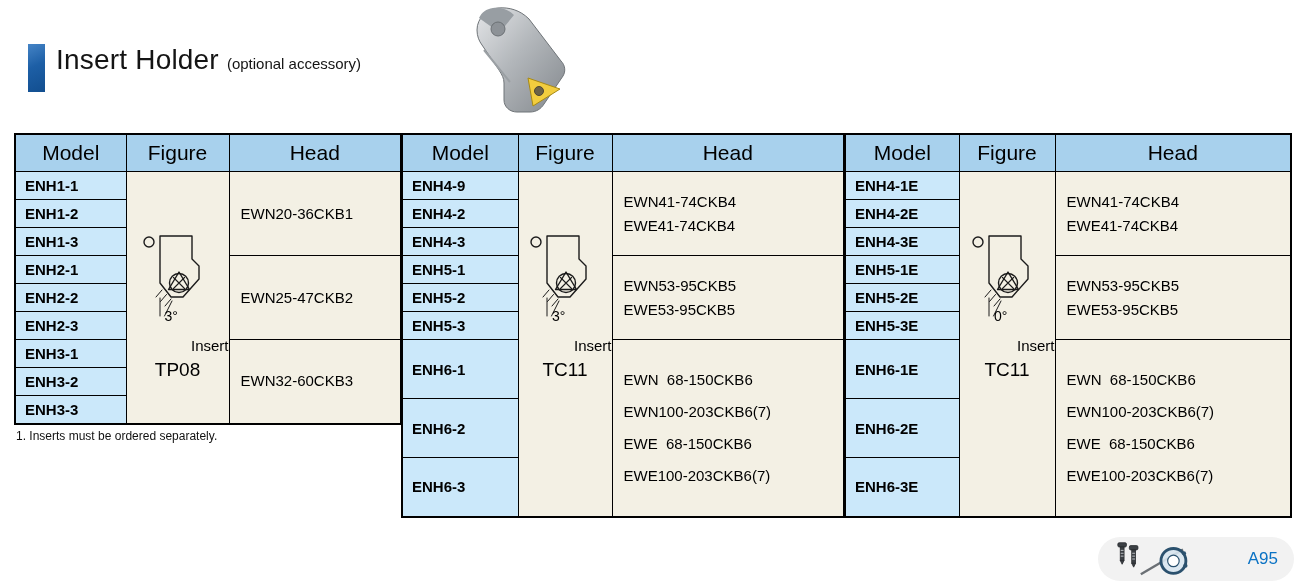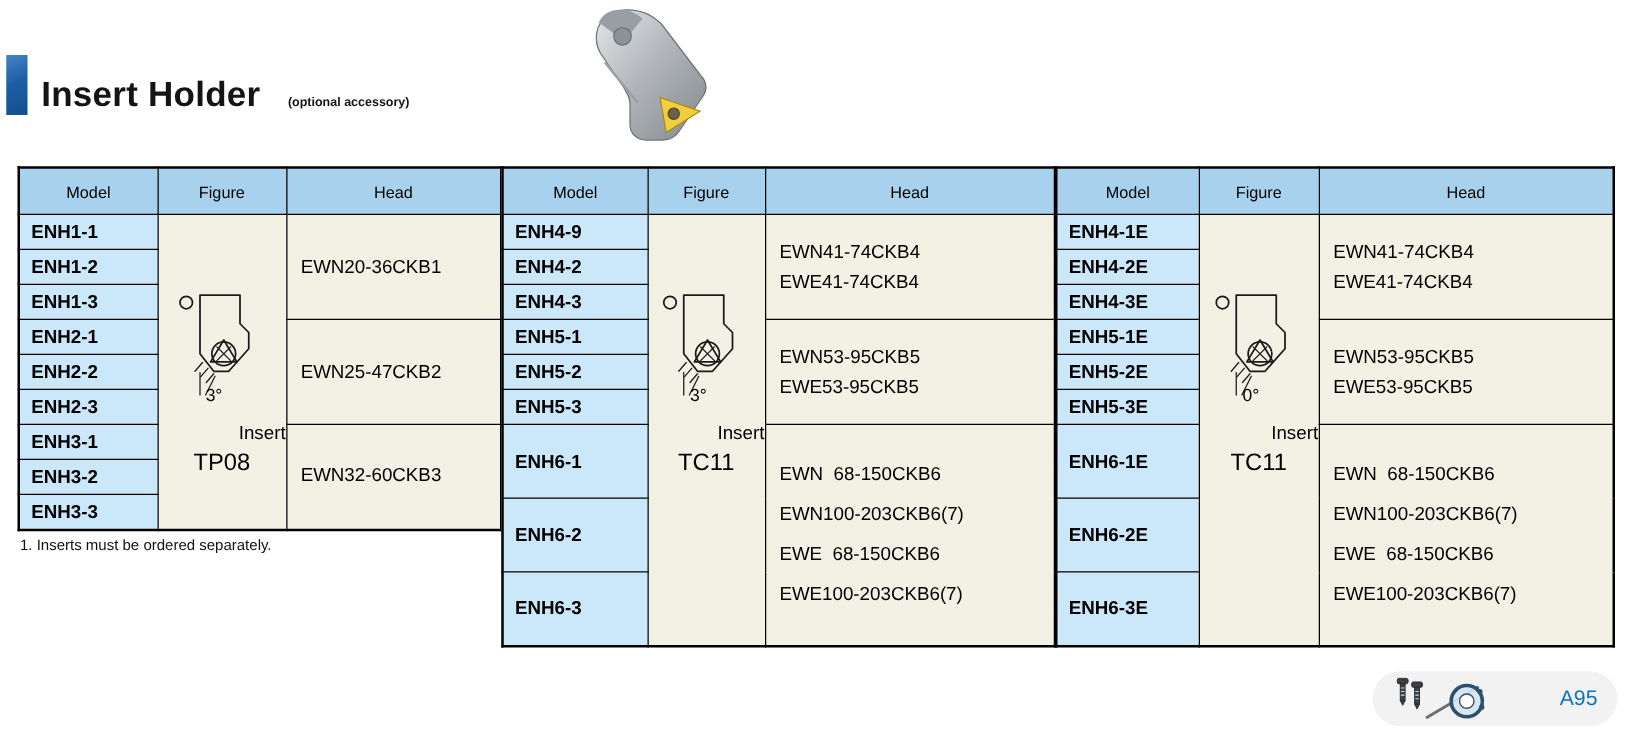--- a/index.html
+++ b/index.html
@@ -7,41 +7,41 @@
     position: relative;
     width: 1308px;
     height: 585px;
     background: #ffffff;
     font-family: "Liberation Sans", sans-serif;
     color: #000;
     overflow: hidden;
   }
 
   
-  .title-block { position: absolute; left: 5px; top: 44px; display: flex; align-items: flex-end; font-weight: bold; }
+  .title-block { position: absolute; left: 28px; top: 44px; display: flex; align-items: flex-start; }
   .title-bar {
     width: 17px; height: 48px; margin-right: 11px;
     background: linear-gradient(155deg, #4584c6 0%, #1d5fa6 45%, #124e8f 100%);
   }
   .title-text { display: flex; align-items: baseline; }
   .title { font-size: 28px; letter-spacing: 0.2px; color: #141414; }
-  .subtitle { font-size: 10px; margin-left: 22px; color: #141414; }
+  .subtitle { font-size: 15px; margin-left: 8px; color: #141414; }
 
   
   .photo { position: absolute; left: 462px; top: 2px; }
 
   
   table.grp {
     position: absolute; top: 133px;
     border-collapse: collapse; table-layout: fixed;
     border: 2px solid #000; background: #fff;
   }
   .grp th, .grp td { border: 1px solid #000; padding: 0; }
   .grp th {
-    background: #a8d1ed; font-weight: 400; font-size: 13px;
+    background: #a8d1ed; font-weight: 400; font-size: 21px;
     height: 36px; text-align: center;
   }
   tr.r { height: 28px; padding-left: 24px; }
   tr.tall { height: 59px; }
   td.model {
     background: #cbe8fa; font-weight: 700; font-size: 15px;
     text-align: left; padding-left: 9px;
   }
   td.figure, td.head { background: #f3f0e4; }
   td.head { font-size: 15px; padding-left: 11px; vertical-align: middle; }

